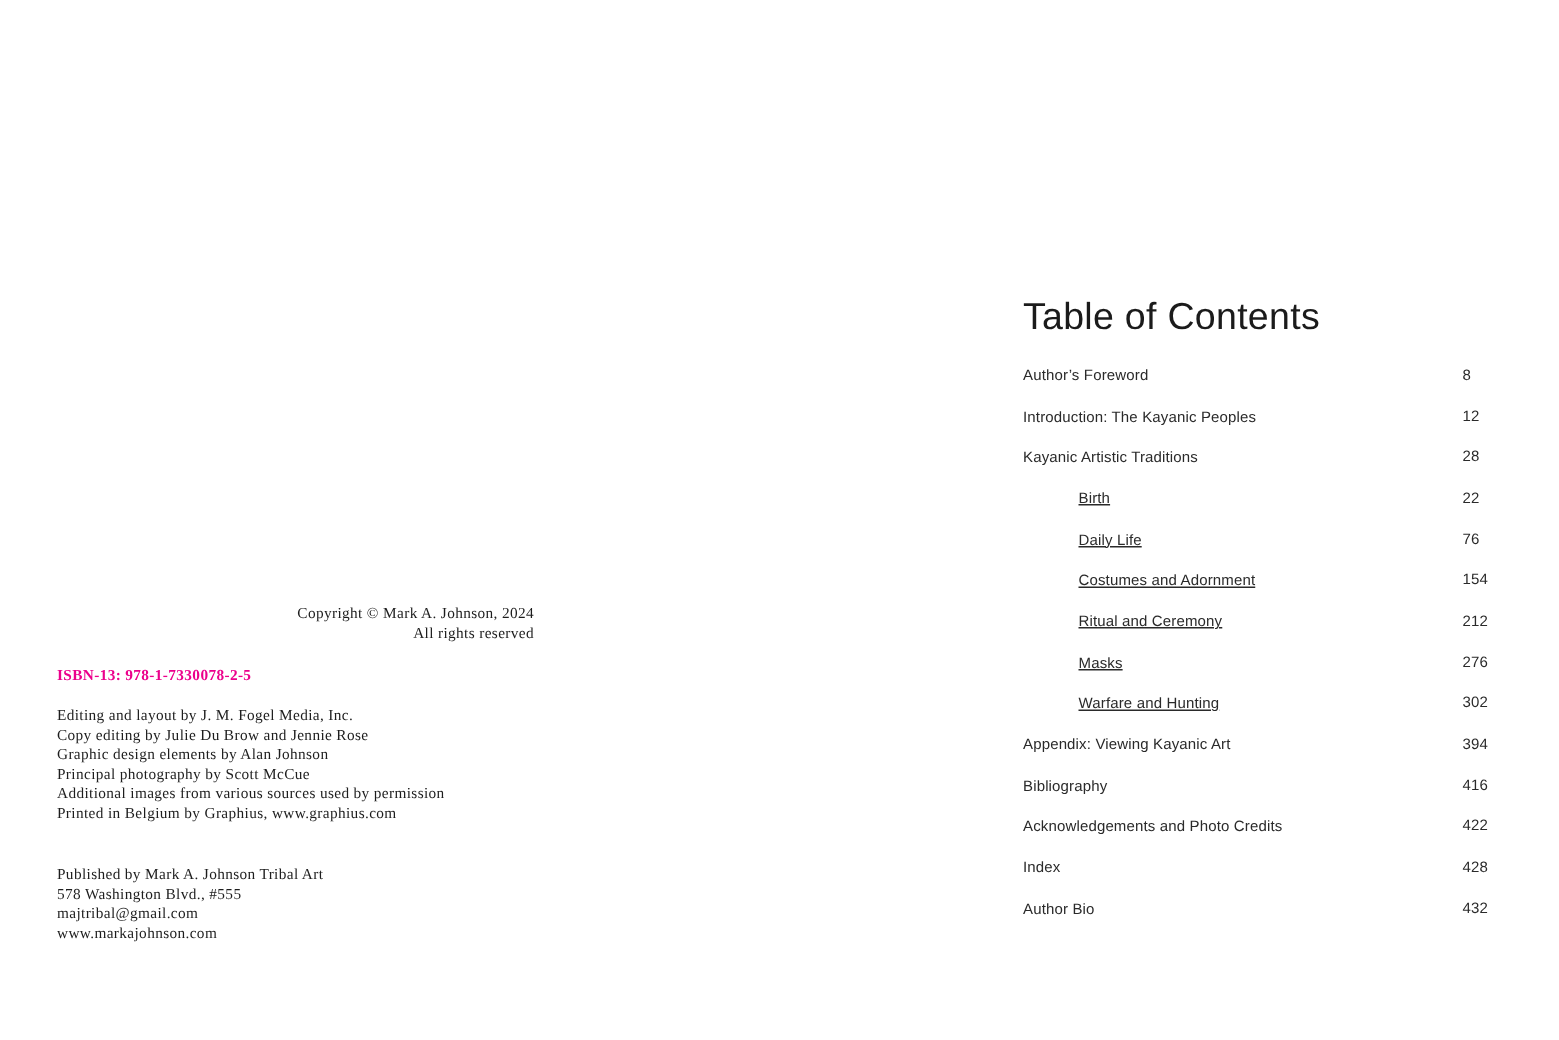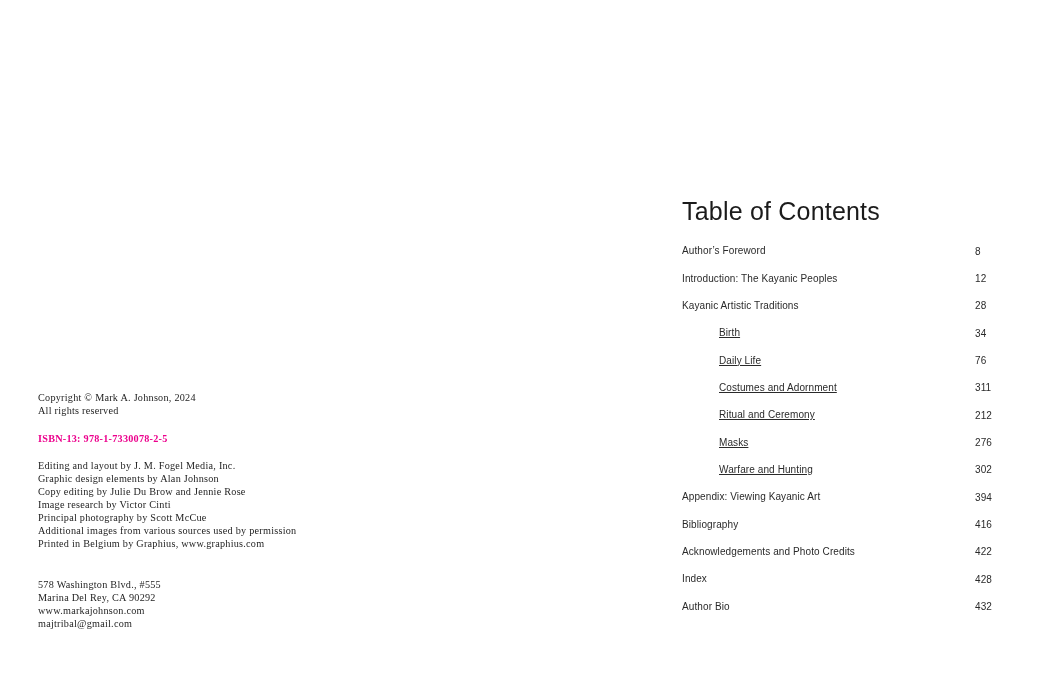--- a/index.html
+++ b/index.html
@@ -20,21 +20,21 @@
     position: absolute;
     left: 38px;
     top: 391px;
     width: 330px;
     font-family: "Liberation Serif", serif;
     font-size: 10.2px;
     line-height: 13px;
     letter-spacing: 0.25px;
     color: #1d1d1d;
   }
-  .copyright-block { margin: 0; }
+  .copyright-block { margin: 12px; text-align: right; }
   .isbn-line {
     margin-top: 15px;
     font-weight: bold;
   }
   .credits-block { margin-top: 14px; }
   .publisher-block { margin-top: 28px; }
   .lp-line { white-space: nowrap; }
 
   
   .toc {
@@ -82,33 +82,32 @@
 
     <div class="copyright-block">
       <div class="lp-line">Copyright © Mark A. Johnson, 2024</div>
       <div class="lp-line">All rights reserved</div>
     </div>
 
     <div class="lp-line isbn-line" style="color: rgb(236, 0, 140);">ISBN-13: 978-1-7330078-2-5</div>
 
     <div class="credits-block">
       <div class="lp-line">Editing and layout by J. M. Fogel Media, Inc.</div>
+      <div class="lp-line">Copy editing by Julie Du Brow and Jennie Rose</div>
       <div class="lp-line">Graphic design elements by Alan Johnson</div>
-      <div class="lp-line">Copy editing by Julie Du Brow and Jennie Rose</div>
-      <div class="lp-line">Image research by Victor Cinti</div>
       <div class="lp-line">Principal photography by Scott McCue</div>
       <div class="lp-line">Additional images from various sources used by permission</div>
       <div class="lp-line">Printed in Belgium by Graphius, www.graphius.com</div>
     </div>
 
     <div class="publisher-block">
+      <div class="lp-line">Published by Mark A. Johnson Tribal Art</div>
       <div class="lp-line">578 Washington Blvd., #555</div>
-      <div class="lp-line">Marina Del Rey, CA 90292</div>
+      <div class="lp-line">majtribal@gmail.com</div>
       <div class="lp-line">www.markajohnson.com</div>
-      <div class="lp-line">majtribal@gmail.com</div>
     </div>
 
   </div>
 
   <div class="toc">
     <h1 class="toc-title">Table of Contents</h1>
 
     <div class="toc-entries">
       <div class="toc-row">
         <span class="toc-label">Author’s Foreword</span>
@@ -117,29 +116,29 @@
       <div class="toc-row">
         <span class="toc-label">Introduction: The Kayanic Peoples</span>
         <span class="toc-page">12</span>
       </div>
       <div class="toc-row">
         <span class="toc-label">Kayanic Artistic Traditions</span>
         <span class="toc-page">28</span>
       </div>
       <div class="toc-row indent">
         <span class="toc-label">Birth</span>
-        <span class="toc-page">34</span>
+        <span class="toc-page">22</span>
       </div>
       <div class="toc-row indent">
         <span class="toc-label">Daily Life</span>
         <span class="toc-page">76</span>
       </div>
       <div class="toc-row indent">
         <span class="toc-label">Costumes and Adornment</span>
-        <span class="toc-page">311</span>
+        <span class="toc-page">154</span>
       </div>
       <div class="toc-row indent">
         <span class="toc-label">Ritual and Ceremony</span>
         <span class="toc-page">212</span>
       </div>
       <div class="toc-row indent">
         <span class="toc-label">Masks</span>
         <span class="toc-page">276</span>
       </div>
       <div class="toc-row indent">

